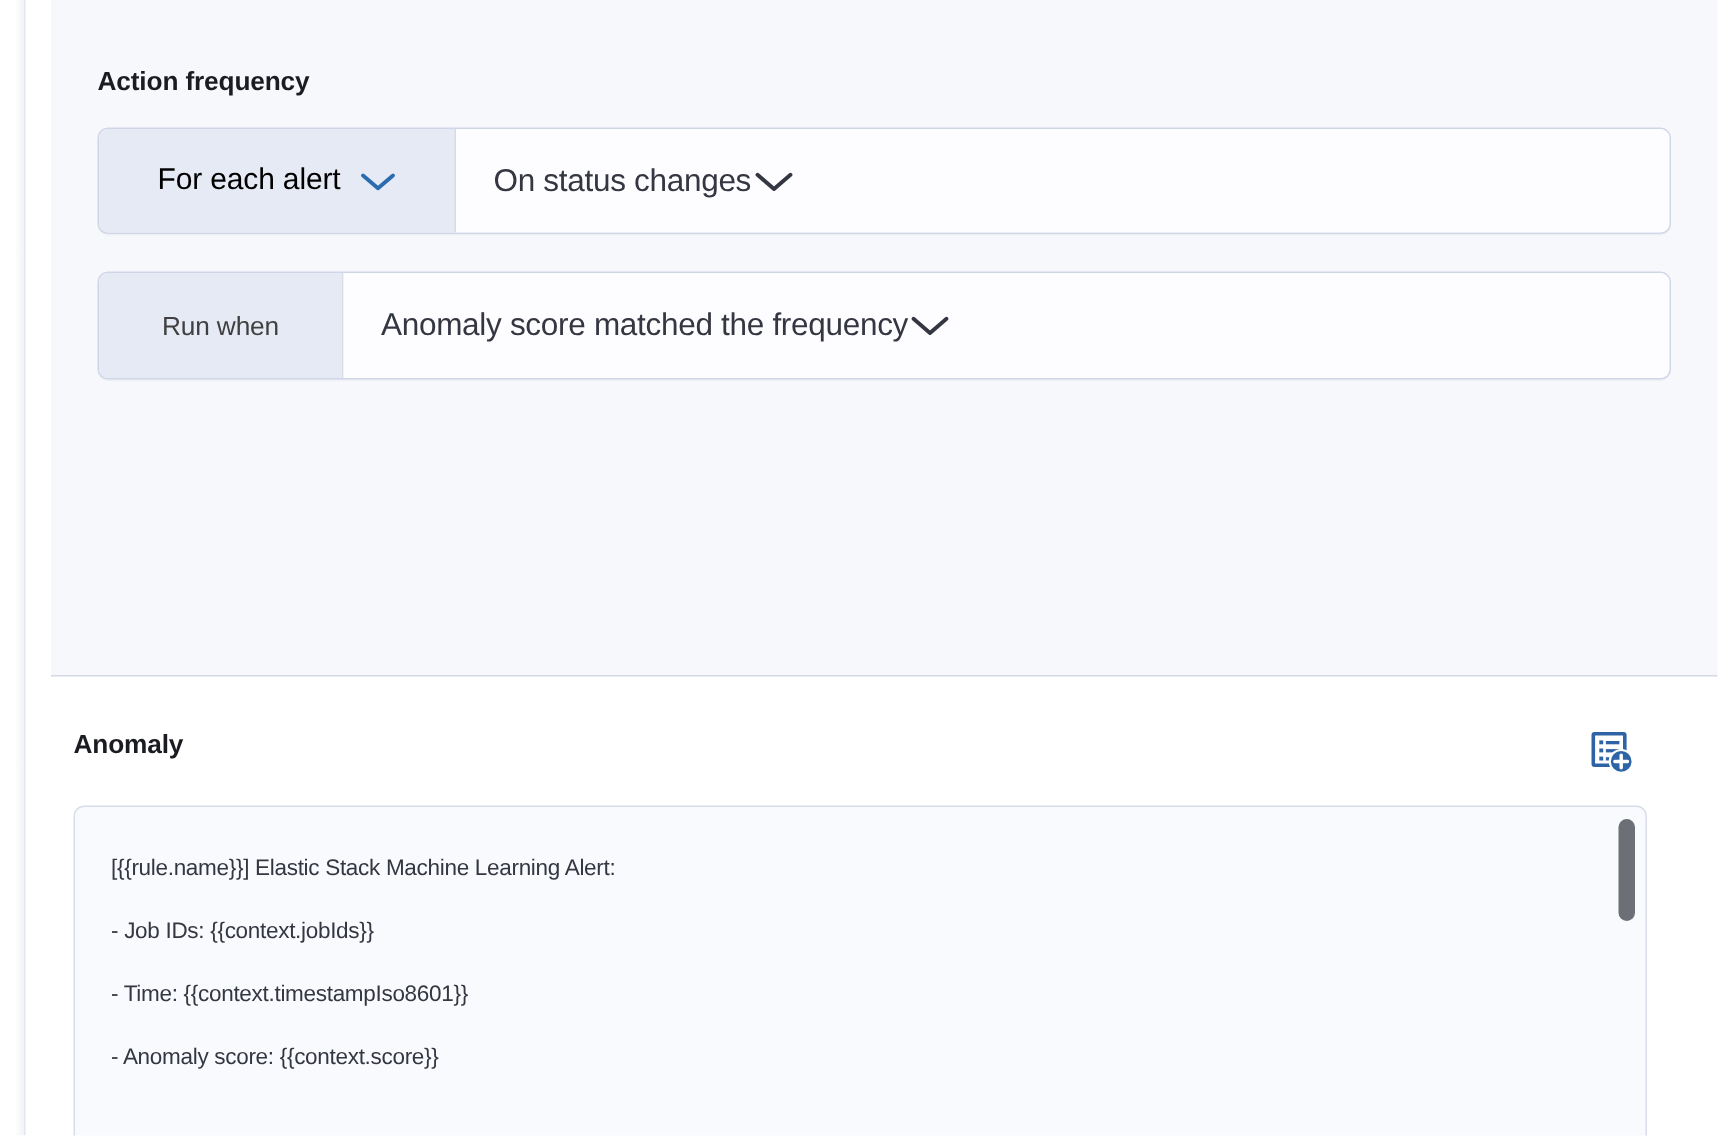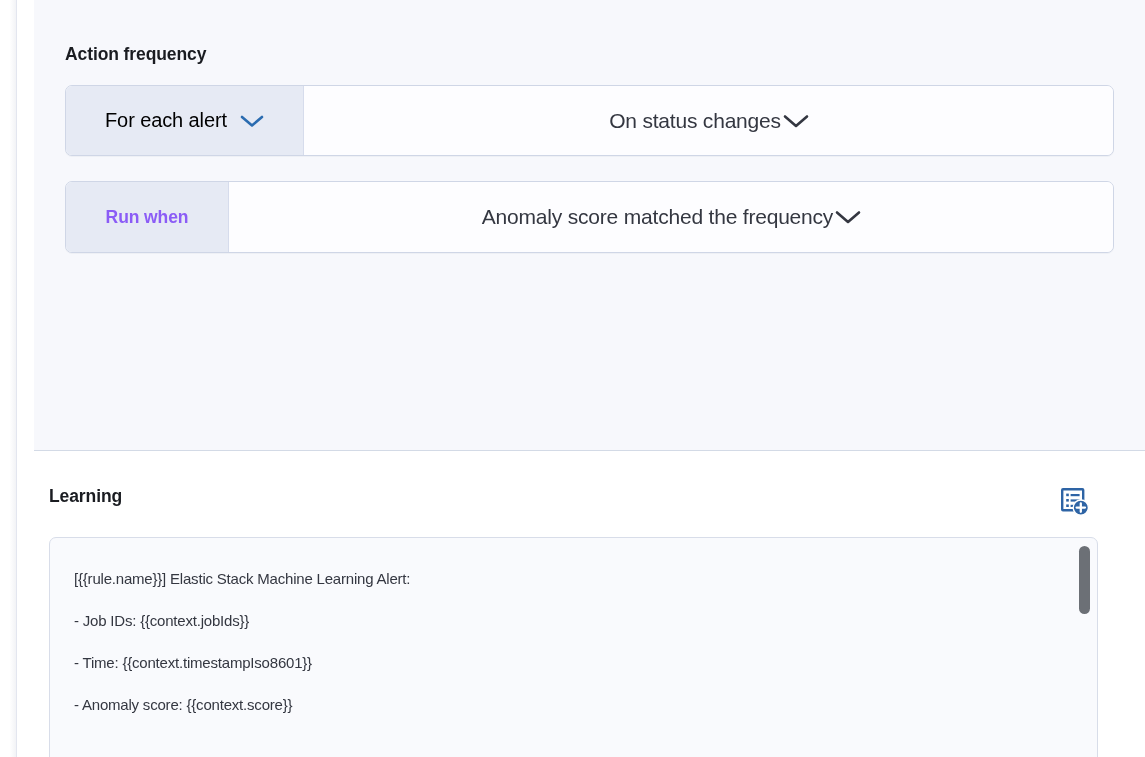--- a/index.html
+++ b/index.html
@@ -88,32 +88,32 @@
 
   .prepend-label-blue {
     font-size: 20px;
     color: #000000;
     font-weight: 400;
     letter-spacing: -0.1px;
   }
 
   .prepend-label-bold {
     font-size: 17.5px;
-    color: #8b5cf6;
-    font-weight: 700;
+    color: #404040;
+    font-weight: 400;
     letter-spacing: -0.1px;
   }
 
   .prepend.prepend-static { min-width: 163px; }
 
   .field-value {
     flex: 1 1 auto;
     display: flex;
     align-items: center;
-    justify-content: center;
+    justify-content: flex-start;
     background: #fdfdff;
     padding: 0 22px 0 25px;
     cursor: pointer;
   }
 
   .field-value-text {
     font-size: 21px;
     color: #343741;
     letter-spacing: -0.2px;
   }
@@ -292,21 +292,21 @@
         </span>
       </div>
     </div>
 
 
 
   </section>
 
   <section class="message-section">
 
-    <h2 class="message-title">Learning</h2>
+    <h2 class="message-title">Anomaly</h2>
 
     <button class="add-variable-btn">
       <span>
         <svg width="30" height="30" viewBox="0 0 30 30" aria-hidden="true">
           <rect x="2.2" y="2.2" width="21" height="21" rx="0.8" fill="none" stroke="#2e64a5" stroke-width="2.4"></rect>
           <rect x="6.2" y="6.6" width="2.6" height="2.6" fill="#2e64a5"></rect>
           <rect x="10.6" y="7" width="9" height="2.2" fill="#2e64a5"></rect>
           <rect x="6.2" y="12" width="2.6" height="2.6" fill="#2e64a5"></rect>
           <rect x="10.6" y="12.4" width="9" height="2.2" fill="#2e64a5"></rect>
           <rect x="6.2" y="17.4" width="2.6" height="2.6" fill="#2e64a5"></rect>

